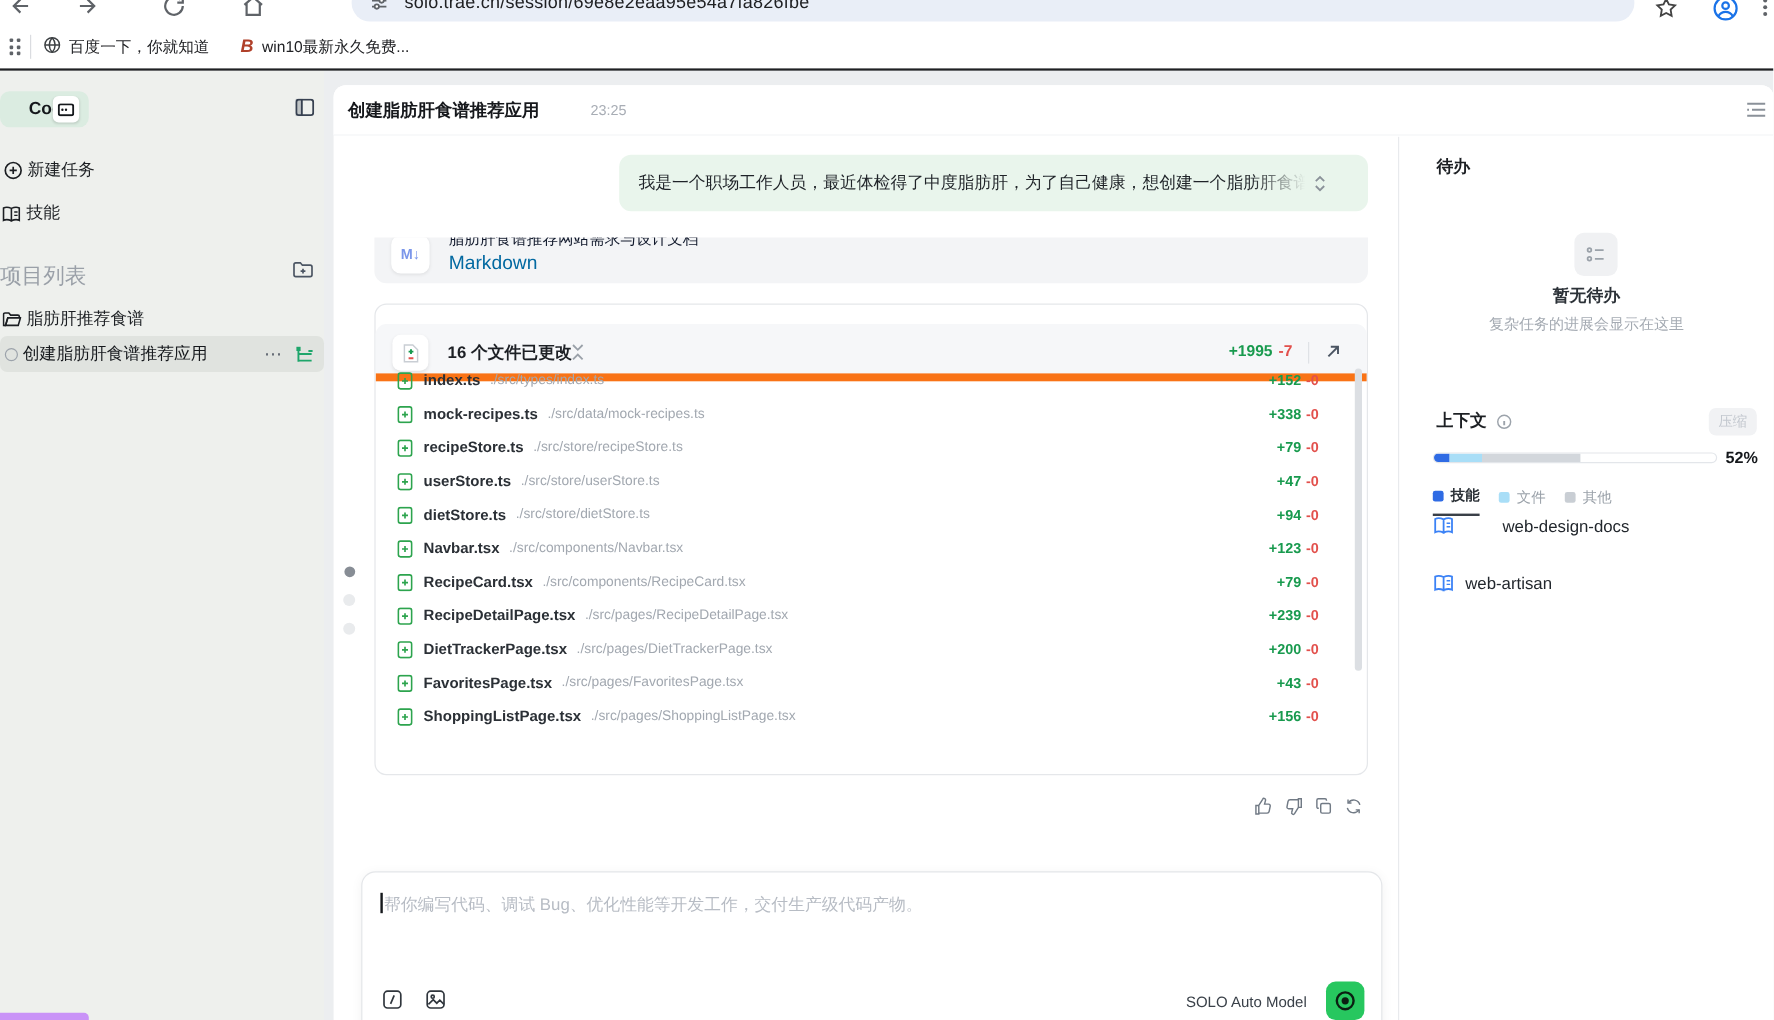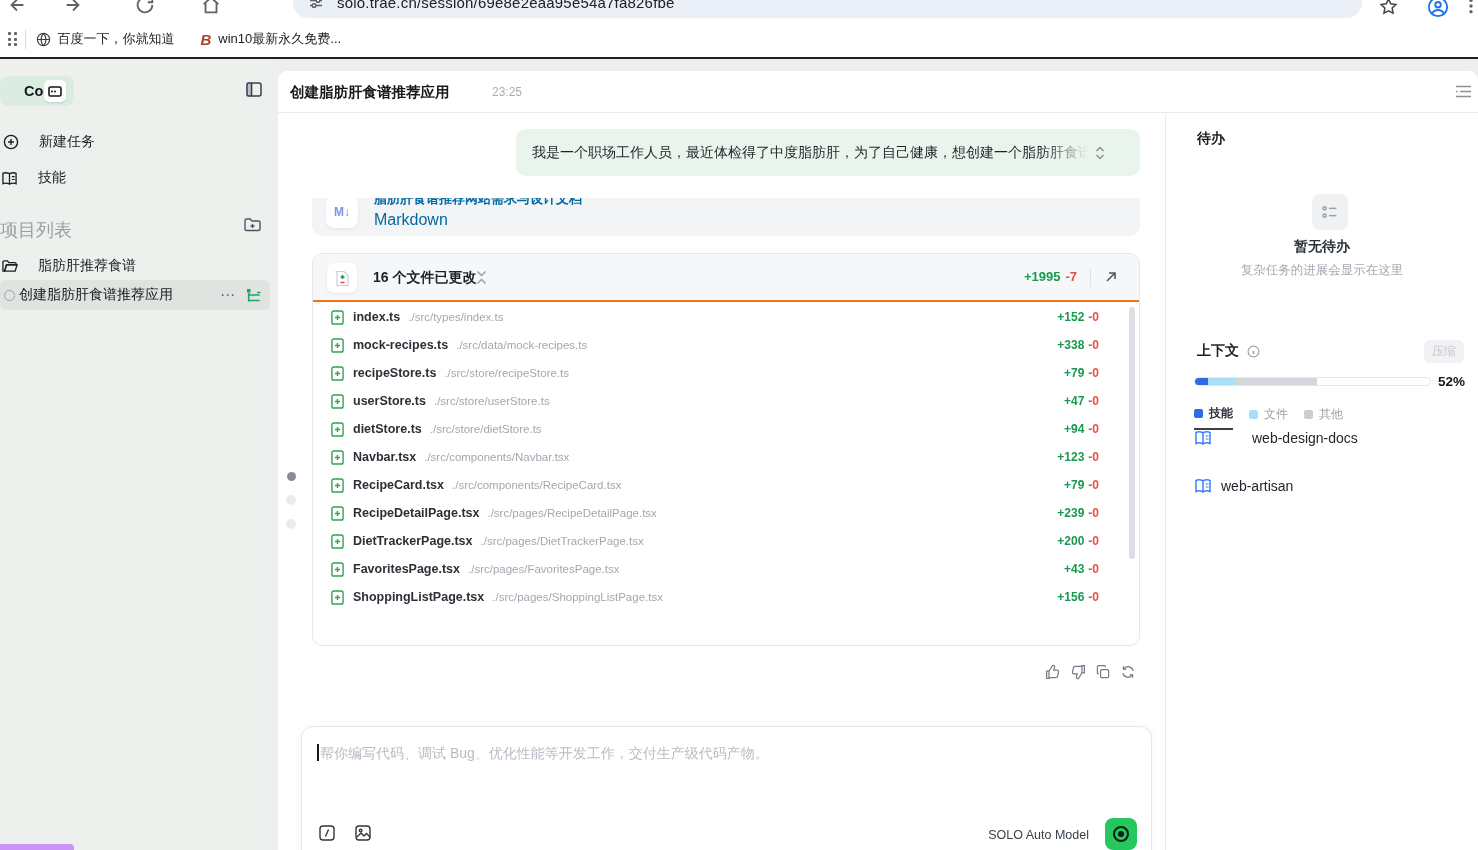--- a/index.html
+++ b/index.html
@@ -7,61 +7,61 @@
   body { font-family:"Liberation Sans","DejaVu Sans",sans-serif; }
   .screen { position:relative; width:1478px; height:850px; overflow:hidden; background:#fff; }
   .abs { position:absolute; }
 
   
   .chrome { position:absolute; left:0; top:0; width:1478px; height:58px; background:#fff; }
   .nav-ico { position:absolute; top:-6px; width:22px; height:22px; color:#5f6368; }
   .url-pill { position:absolute; left:293px; top:-13px; width:1069px; height:31px; background:#e9eef7; border-radius:16px; display:flex; align-items:center; }
   .url-text { font-size:15px; color:#202124; margin-left:14px; letter-spacing:.2px; }
   .bm-bar { position:absolute; left:0; top:22px; width:1478px; height:34px; background:#fff; display:flex; align-items:center; }
-  .bm-item { display:flex; align-items:center; gap:7px; font-size:13px; color:#202124; margin-right:26px; cursor:pointer; }
+  .bm-item { display:flex; gap:7px; font-size:13px; color:#202124; margin-right:26px; cursor:pointer; }
   .bm-div { width:1px; height:20px; background:#dadce0; margin:0 10px 0 8px; }
   .apps-grid { display:grid; grid-template-columns:3px 3px; grid-gap:2.5px; margin-left:8px; }
   .apps-grid i { width:3px; height:3px; background:#5f6368; border-radius:1px; }
   .b-logo { font-weight:800; font-style:italic; font-size:15px; color:#b0402a; }
   .win-line { position:absolute; left:0; top:57px; width:1478px; height:2px; background:#1f2023; }
 
   
   .app-bg { position:absolute; left:270px; top:59px; width:1208px; height:791px; background:#eceef0; }
   .sidebar { position:absolute; left:0; top:59px; width:270px; height:791px; background:#eef0ed; }
   .main-card { position:absolute; left:278px; top:71px; width:1200px; height:779px; background:#fff; border-radius:10px 10px 0 0; }
 
   
   .mode-pill { position:absolute; left:0; top:17px; width:74px; height:30px; background:#dbece1; border-radius:8px; display:flex; align-items:center; cursor:pointer; }
   .mode-pill .lbl { font-size:14.5px; font-weight:700; color:#15181c; margin-left:24px; }
   .mode-btn { position:absolute; left:44px; top:4px; width:22px; height:22px; background:#fff; border-radius:5px; box-shadow:0 1px 2px rgba(0,0,0,.12); display:flex; align-items:center; justify-content:center; }
-  .side-item { position:absolute; left:0; display:flex; align-items:center; gap:20px; font-size:14px; color:#1c1f23; cursor:pointer; height:22px; }
+  .side-item { position:absolute; left:0; display:flex; align-items:center; gap:4px; font-size:14px; color:#1c1f23; cursor:pointer; height:22px; }
   .side-head { position:absolute; left:0; font-size:18px; color:#9aa0a8; }
   .sess-row { position:absolute; left:0; top:221px; width:270px; height:30px; background:#e0e3df; border-radius:6px; display:flex; align-items:center; cursor:pointer; }
   .sess-row .txt { font-size:14px; color:#15181c; margin-left:4px; }
   .ring { width:11px; height:11px; border:1.5px solid #9ca3ab; border-radius:50%; margin-left:4px; flex:none; }
   .kebab { font-size:15px; color:#5f6670; letter-spacing:1px; }
 
   
   .main-header { position:absolute; left:278px; top:71px; width:1200px; height:42px; border-bottom:1px solid #e8eaed; border-radius:10px 10px 0 0; background:#fff; }
   .m-title { position:absolute; left:12px; top:12px; font-size:14.5px; font-weight:700; color:#16181c; }
   .m-time { position:absolute; left:214px; top:14px; font-size:12px; color:#a8adb5; }
 
   
   .bubble { position:absolute; left:516px; top:129px; width:624px; height:47px; background:#e9f5ec; border-radius:10px; display:flex; align-items:center; }
   .bubble .msg { margin-left:16px; width:556px; font-size:14px; color:#1f2328; white-space:nowrap; overflow:hidden;
     -webkit-mask-image:linear-gradient(90deg,#000 92%,transparent 100%); mask-image:linear-gradient(90deg,#000 92%,transparent 100%); }
   .bubble .exp { margin-left:6px; color:#8a9199; cursor:pointer; }
 
   .md-card { position:absolute; left:312px; top:198px; width:828px; height:38px; background:#f3f4f6; border-radius:0 0 10px 10px; overflow:hidden; }
   .md-ic { position:absolute; left:14px; top:-2px; width:32px; height:32px; background:#fff; border-radius:8px; box-shadow:0 1px 3px rgba(0,0,0,.08); display:flex; align-items:center; justify-content:center; font-size:12px; font-weight:800; color:#7b96ea; }
-  .md-clip { position:absolute; left:62px; top:-8px; font-size:13px; font-weight:700; color:#0369a1; filter:blur(.4px); white-space:nowrap; }
+  .md-clip { position:absolute; left:62px; top:-8px; font-size:13px; font-weight:400; color:#0f172a; filter:blur(.4px); white-space:nowrap; }
   .md-lbl { position:absolute; left:62px; top:13px; font-size:16px; color:#0369a1; }
 
   .files-card { position:absolute; left:312px; top:253px; width:828px; height:393px; background:#fff; border:1px solid #e5e7ea; border-radius:10px; }
-  .fc-head { position:absolute; left:0; top:0; width:826px; height:48px; background:#f6f7f9; border-bottom:2px solid #f97316; border-radius:9px 9px 0 0; }
+  .fc-head { position:absolute; left:0; top:16px; width:826px; height:48px; background:#f6f7f9; border-bottom:7px solid #f97316; border-radius:9px 9px 0 0; }
   .fc-ic { position:absolute; left:14px; top:9px; width:30px; height:30px; background:#fff; border-radius:7px; box-shadow:0 1px 3px rgba(0,0,0,.08); display:flex; align-items:center; justify-content:center; }
   .fc-title { position:absolute; left:60px; top:15px; font-size:14px; font-weight:700; color:#1d2025; }
   .fc-collapse { position:absolute; left:162px; top:16px; color:#9aa1a9; cursor:pointer; }
   .fc-nums { position:absolute; right:62px; top:15px; font-size:13px; font-weight:700; }
   .fc-add { color:#189a4e; } .fc-del { color:#e2504c; margin-left:5px; }
   .fc-vdiv { position:absolute; right:48px; top:15px; width:1px; height:18px; background:#dfe2e6; }
   .fc-exp { position:absolute; right:20px; top:15px; color:#4b5563; cursor:pointer; }
   .flist { position:absolute; left:0; top:49px; width:826px; height:340px; overflow:hidden; }
   .frow { display:flex; align-items:center; height:28px; padding-left:18px; padding-right:40px; cursor:pointer; }
   .frow svg { flex:none; }

